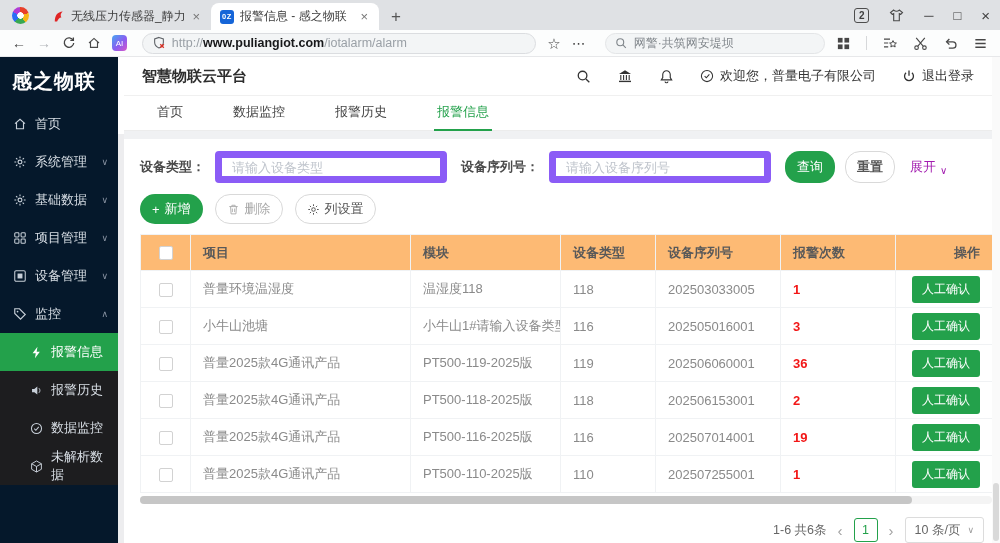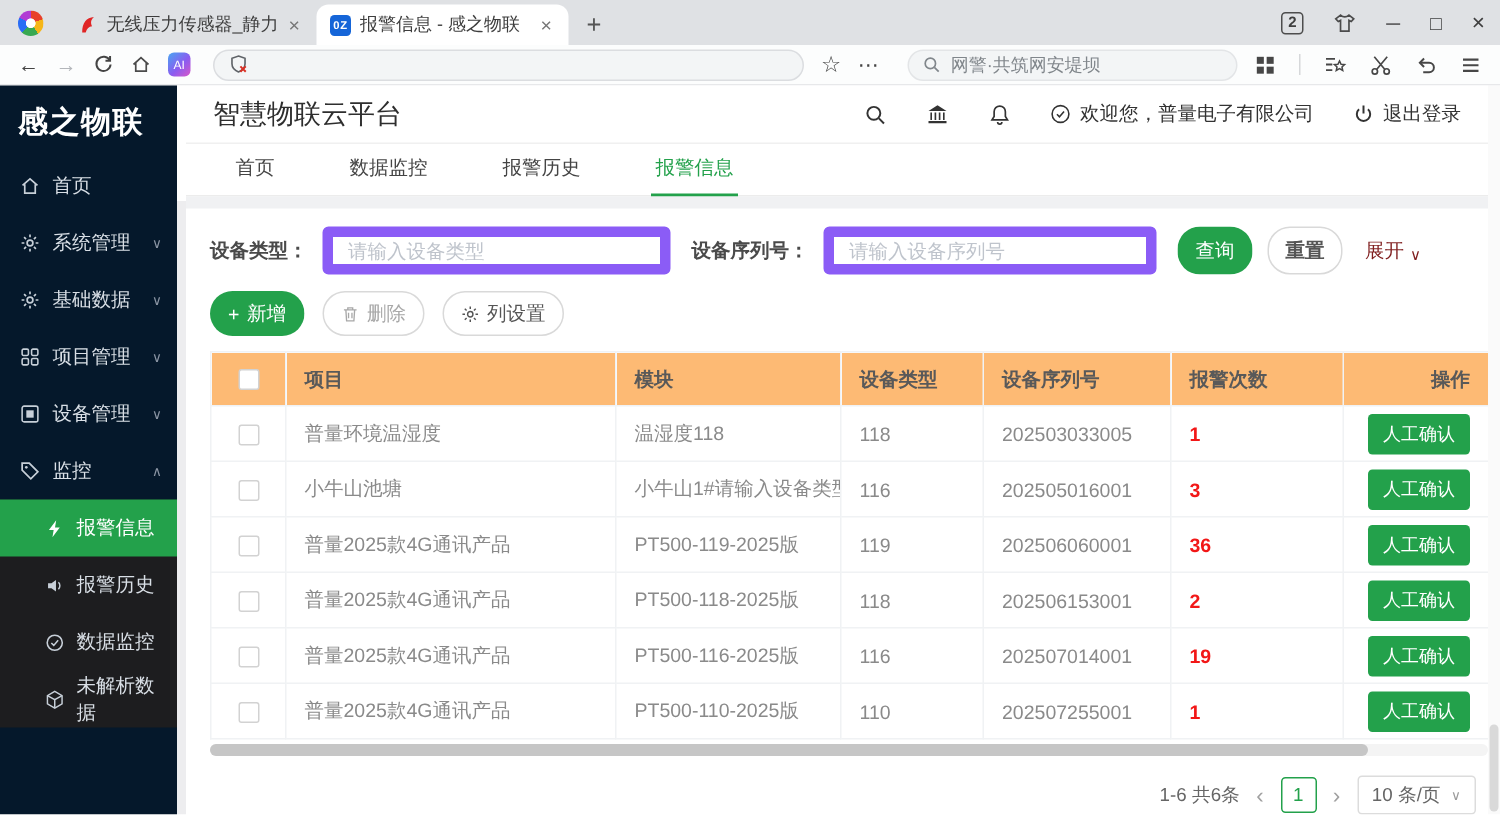--- a/index.html
+++ b/index.html
@@ -42,38 +42,38 @@
   .sitem .chev{margin-left:auto;font-size:9px;color:#8b95a4}
   .submenu{background:#1d1d1f}
   .submenu .sitem{padding-left:30px}
   .sitem.active{background:#23a14b;color:#fff}
   .sideicon{color:#c7cfd8}
   .sitem.active .sideicon{color:#fff}
 
   .gutter{width:6px;background:linear-gradient(#fff 0 77px,#ededef 77px)}
   .main{flex:1;display:flex;flex-direction:column;background:#fff;min-width:0}
   .mheader{height:42px;display:flex;align-items:center;padding:0 18px;border-bottom:1px solid #f0f0f0}
-  .mtitle{font-size:18px;font-weight:400;color:#2e2e2e}
+  .mtitle{font-size:15px;font-weight:700;color:#2e2e2e}
   .mhright{margin-left:auto;display:flex;align-items:center;gap:26px;font-size:13px;color:#333}
   .mhgroup{display:flex;align-items:center;gap:6px}
   .mtabs{height:35px;display:flex;align-items:flex-end;padding-left:30px;gap:44px;border-bottom:1px solid #ececec}
   .mtab{padding:8px 3px;font-size:13px;color:#444;border-bottom:2px solid transparent;margin-bottom:-1px}
   .mtab.active{color:#23a14b;border-color:#23a14b}
   .mgap{height:8px;background:#f0f1f3}
   .content{flex:1;padding:12px 0 0 16px}
 
   .filter{display:flex;align-items:center;gap:10px;height:32px}
   .flabel{font-weight:600;color:#4a4a4a;white-space:nowrap}
   .finput{width:232px;height:32px;border:7px solid #8b5cf6;border-radius:4px;padding:0 10px;font-size:13px;color:#333;font-family:inherit;outline:none}
   .finput.s2{width:222px}
   .finput::placeholder{color:#bfc4cc}
   .btn{height:32px;border-radius:15px;font-size:13px;display:inline-flex;align-items:center;justify-content:center;padding:0 11px;border:1px solid transparent;cursor:pointer;font-family:inherit;gap:5px;background:#fff}
   .btn-green{background:#23a14b;color:#fff}
   .btn-plain{border-color:#d9d9d9;color:#555;font-weight:600}
-  .expand{color:#7f1d1d;display:inline-flex;align-items:flex-end;gap:4px;margin-left:5px;white-space:nowrap}
+  .expand{color:#a21caf;display:inline-flex;align-items:flex-end;gap:4px;margin-left:5px;white-space:nowrap}
   .expand .chev{font-size:10px}
 
   .actions{display:flex;gap:12px;margin-top:11px}
   .btn-sm{height:30px;font-weight:400}
   .btn-del{color:#a8a8a8}
   .btn-del .sv path{stroke:#a8a8a8}
 
   .tablewrap{margin-top:10px;width:852px}
   table{border-collapse:collapse;width:852px;table-layout:fixed;font-size:13px;color:#8a8a8a}
   th,td{border:1px solid #f0f2f4;height:37px;padding:0 12px;text-align:left;overflow:hidden;white-space:nowrap}
@@ -138,20 +138,21 @@
   <svg class="sv" width="14" height="14" viewBox="0 0 16 16">
       <path d="M2.3 8L8 2.8 13.7 8M4 6.8V13h8V6.8" fill="none" stroke="#4b4b4b" stroke-width="1.3"></path>
     </svg>
   <span class="ai-badge">AI</span>
 
   <div class="urlbar">
     <svg class="sv" width="14" height="14" viewBox="0 0 18 18">
         <path d="M9 1.8l5.6 1.9v4.7c0 3.7-2.7 5.8-5.6 7-2.9-1.2-5.6-3.3-5.6-7V3.7z" fill="none" stroke="#5f6368" stroke-width="1.4"></path>
         <path d="M10.6 10.6l4.6 4.6M15.2 10.6l-4.6 4.6" stroke="#d93025" stroke-width="1.7"></path>
       </svg>
+    <span><span>http://</span><span class="url-host">www.puliangiot.com</span><span>/iotalarm/alarm</span></span>
   </div>
 
   <span class="navg" style="font-size:15px">☆</span>
   <span class="navg">⋯</span>
 
   <div class="searchbar">
     <svg class="sv" width="12" height="12" viewBox="0 0 16 16">
         <circle cx="7" cy="7" r="4.6" fill="none" stroke="#80868b" stroke-width="1.5"></circle>
         <path d="M10.6 10.6L14.4 14.4" stroke="#80868b" stroke-width="1.5"></path>
       </svg>

